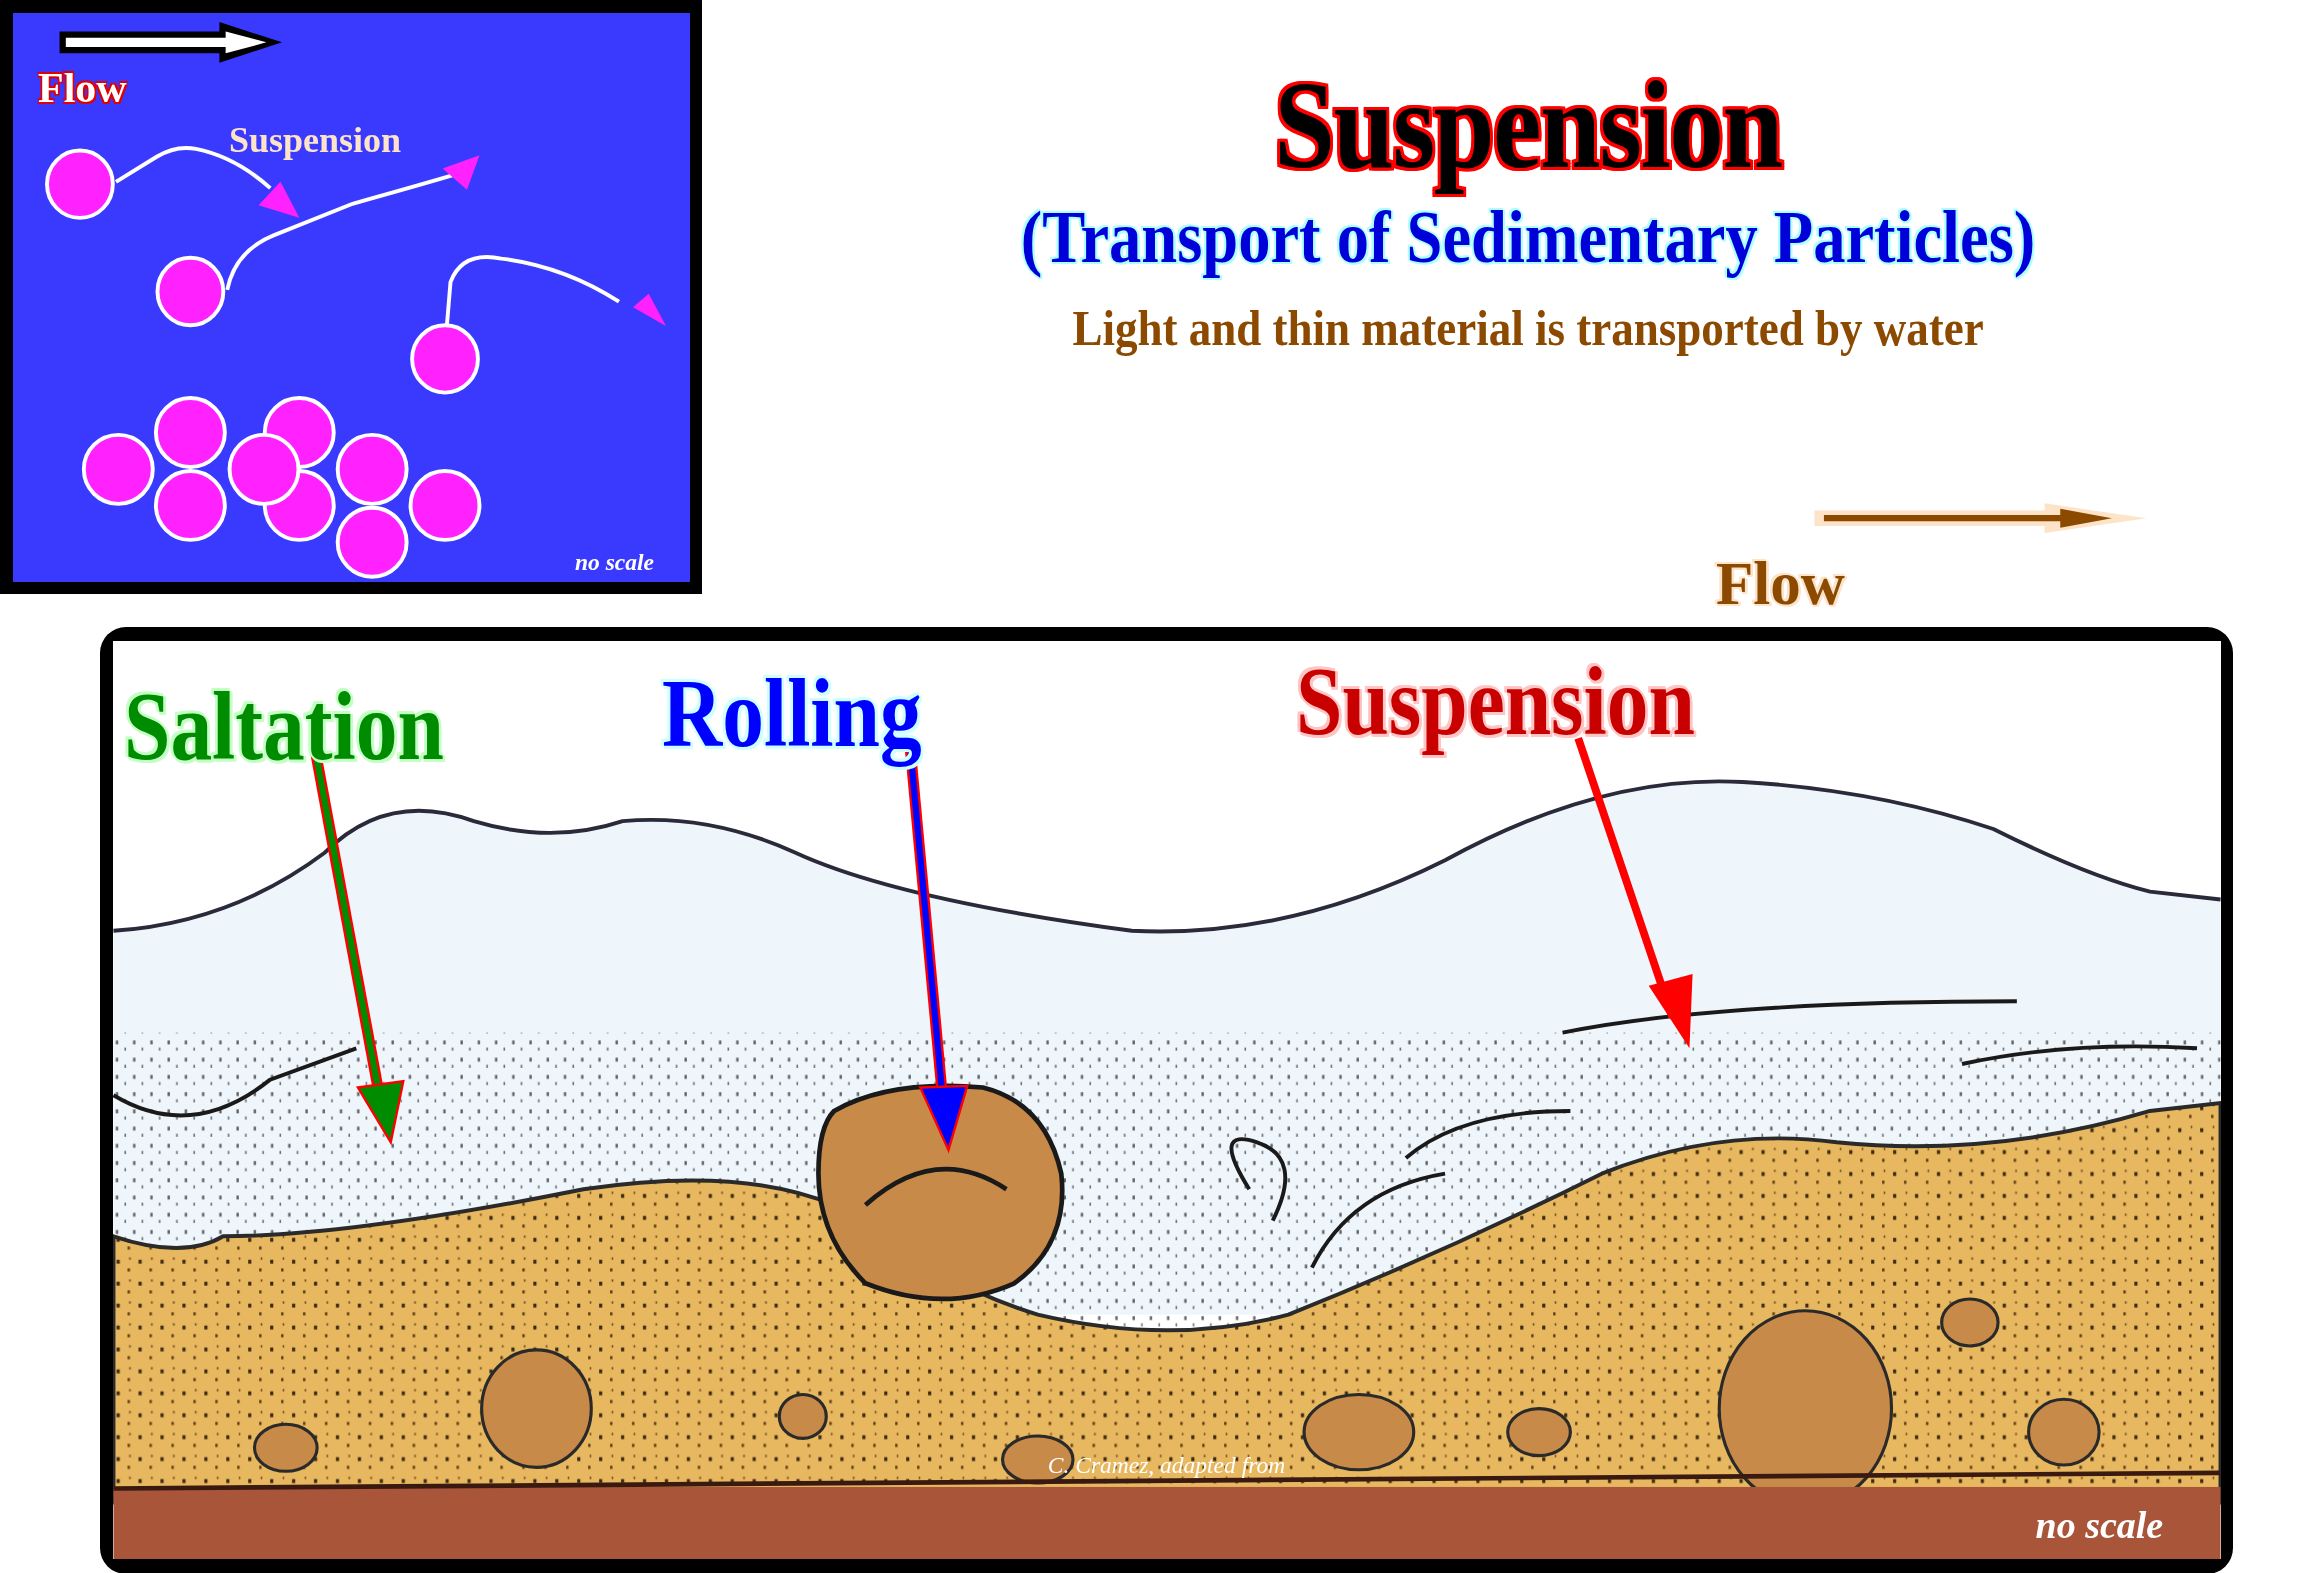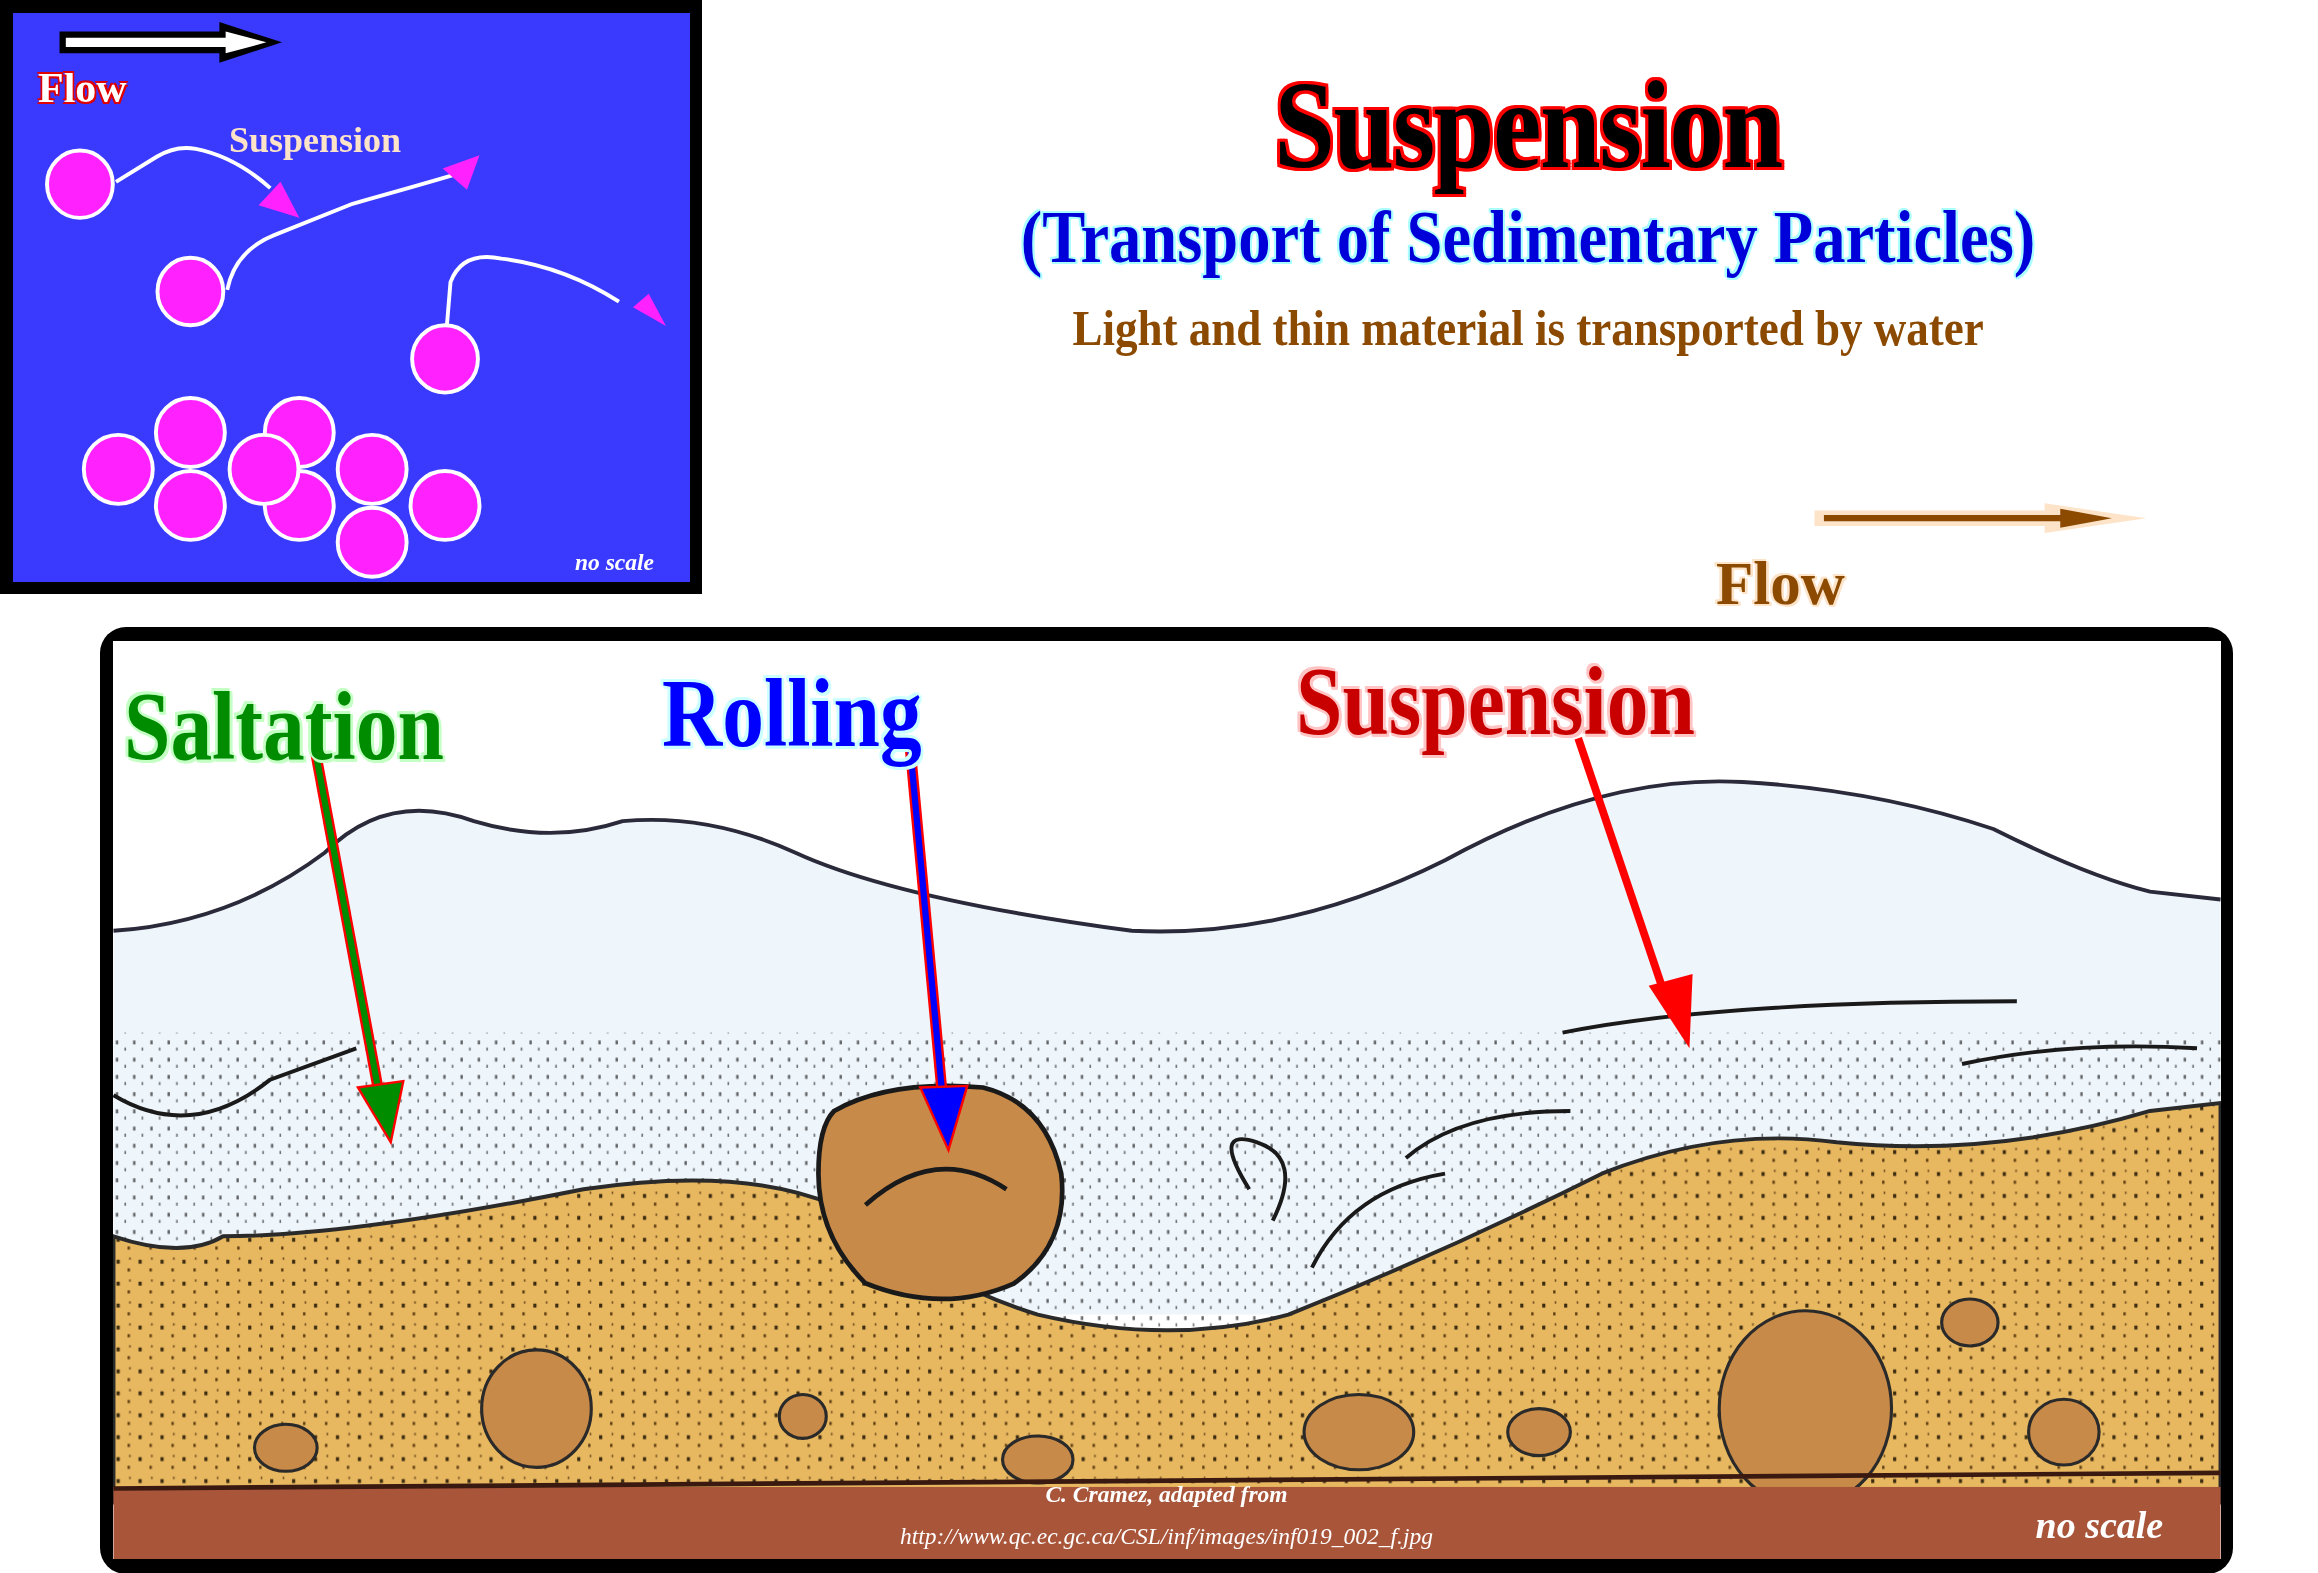--- a/index.html
+++ b/index.html
@@ -25,21 +25,21 @@
   #main { left:100px; top:627px; width:2133px; height:947px; background:#000;border-radius:26px; }
   #main-inner { position:absolute; left:12.5px; top:14px; width:2108px; height:918px; background:#fff; overflow:hidden; }
   .lbl { position:absolute; font-weight:bold; font-size:97px; transform-origin:left top; transform:scaleX(0.86); }
   .lbl-salt { left:11px; top:30px; color:#008c00;
     text-shadow: 3.1px 0 0 #c4ffc4, -3.1px 0 0 #c4ffc4, 0 3.1px 0 #c4ffc4, 0 -3.1px 0 #c4ffc4, 3.1px 3.1px 0 #c4ffc4, -3.1px -3.1px 0 #c4ffc4; }
   .lbl-roll { left:549px; top:17px; color:#0000ff;
     text-shadow: 3.1px 0 0 #ccffff, -3.1px 0 0 #ccffff, 0 3.1px 0 #ccffff, 0 -3.1px 0 #ccffff, 3.1px 3.1px 0 #ccffff, -3.1px -3.1px 0 #ccffff; }
   .lbl-susp { left:1183px; top:4.7px; color:#c80000;
     text-shadow: 3.1px 0 0 #ffc4c4, -3.1px 0 0 #ffc4c4, 0 3.1px 0 #ffc4c4, 0 -3.1px 0 #ffc4c4, 3.1px 3.1px 0 #ffc4c4, -3.1px -3.1px 0 #ffc4c4; }
   .credit { position:absolute; left:0; width:2108px; text-align:center; color:#fff; font-style:italic; font-size:23.5px; line-height:27px; }
-  .credit1 { top:840px;font-weight:bold; }
+  .credit1 { top:811px; }
   .credit2 { top:882px; }
   .main-noscale { position:absolute; left:1923px; top:862px; color:#fff; font-style:italic; font-weight:bold; font-size:38px; }
 </style>
 </head>
 <body>
 
 <div id="inset" class="abs">
   <div id="inset-inner"></div>
   <svg width="702" height="594" viewBox="0 0 896 758">
 
@@ -150,17 +150,16 @@
       </g>
       <g>
         <line x1="1870" y1="124" x2="1990" y2="480" stroke="#ff0000" stroke-width="10"></line>
         <polygon points="1960,440 2016,425 2012,520" fill="#ff0000"></polygon>
       </g>
     </svg>
     <div class="lbl lbl-salt">Saltation</div>
     <div class="lbl lbl-roll">Rolling</div>
     <div class="lbl lbl-susp">Suspension</div>
     <div class="credit credit1">C. Cramez, adapted from</div>
-    <div class="credit credit2">http://www.qc.ec.gc.ca/CSL/inf/images/inf019_002_f.jpg</div>
     <div class="main-noscale">no scale</div>
   </div>
 </div>
 
 
 </body></html>

